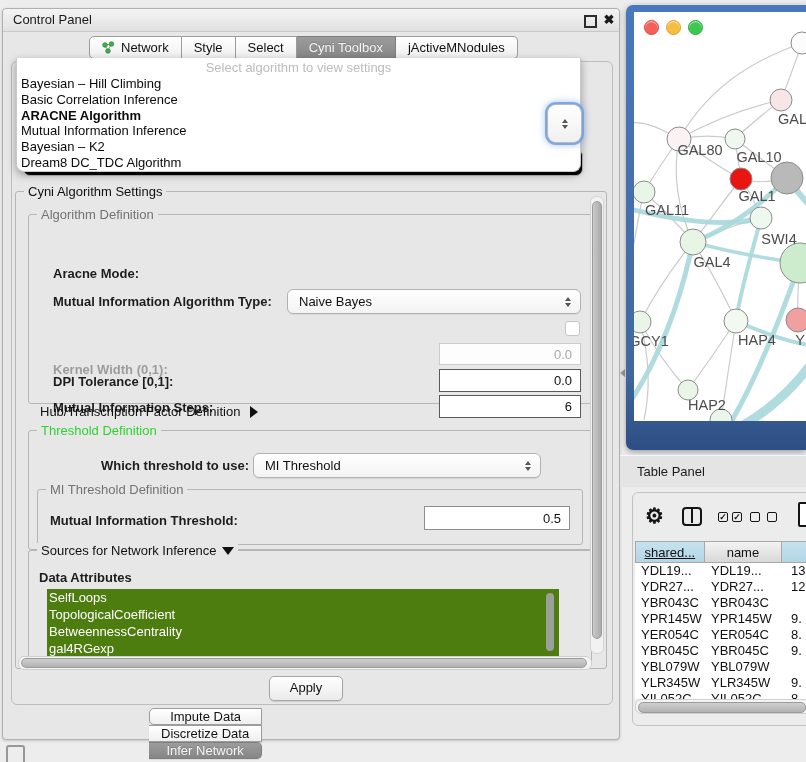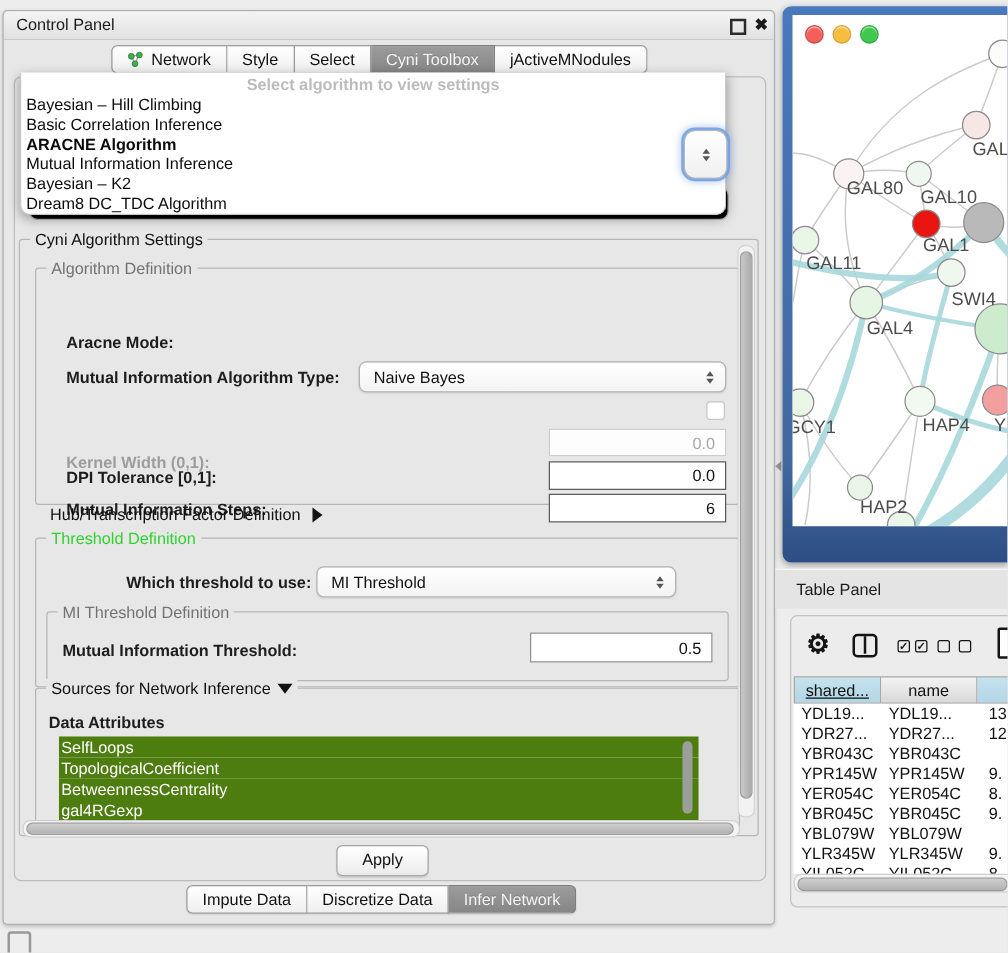--- a/index.html
+++ b/index.html
@@ -23,31 +23,31 @@
   
   .seg{display:flex;height:23px;}
   .seg-btn{background:linear-gradient(#ffffff,#efefef);border:1px solid #9d9d9d;border-left:none;
     display:flex;align-items:center;justify-content:center;gap:6px;padding:0 12px;color:#111;
     font-size:13px;white-space:nowrap;box-shadow:0 1px 1px rgba(0,0,0,.08);}
   .seg-btn:first-child{border-left:1px solid #9d9d9d;border-radius:5px 0 0 5px;}
   .seg-btn:last-child{border-radius:0 5px 5px 0;}
   .seg-btn.sel{background:linear-gradient(#9c9c9c,#868686);color:#f5f5f5;border-color:#7e7e7e;
     text-shadow:0 -1px 0 rgba(0,0,0,.15);}
   #cp-tabs{left:86px;top:27px;}
-  #cp-bottom-tabs{left:146px;top:699px;}
+  #cp-bottom-tabs{left:146px;top:699px;flex-direction:column;}
 
   
   #content-box{left:8px;top:52px;width:600px;height:642px;background:#e7e7e7;
     border:1px solid #bdbdbd;border-radius:6px;}
 
   
   #algo-dd{left:13px;top:49px;width:563px;height:113px;background:#ffffff;
     border:1px solid #c9c9c9;border-top:none;border-radius:0 0 8px 8px;z-index:10;
     box-shadow:0 3px 9px rgba(0,0,0,.35);overflow:hidden;}
-  #algo-ph{text-align:center;color:#bcbcbc;padding-top:2px;height:16px;font-weight:bold;}
+  #algo-ph{text-align:center;color:#bcbcbc;padding-top:2px;height:16px;}
   .algo-item{padding:0 4px;line-height:15.8px;color:#0b0b0b;}
   .algo-item.sel{font-weight:bold;}
 
   
   #focus-combo{left:545px;top:96px;width:33px;height:37px;background:linear-gradient(#fff,#f0f0f0);
     border-radius:8px;z-index:11;box-shadow:0 0 0 1px #b9b9b9,0 0 0 3px rgba(112,158,227,.85),0 0 7px 3px rgba(112,158,227,.6);
     display:flex;align-items:center;justify-content:center;}
 
   
   #hidden-combo{left:20px;top:140px;width:560px;height:27px;background:#000000;

